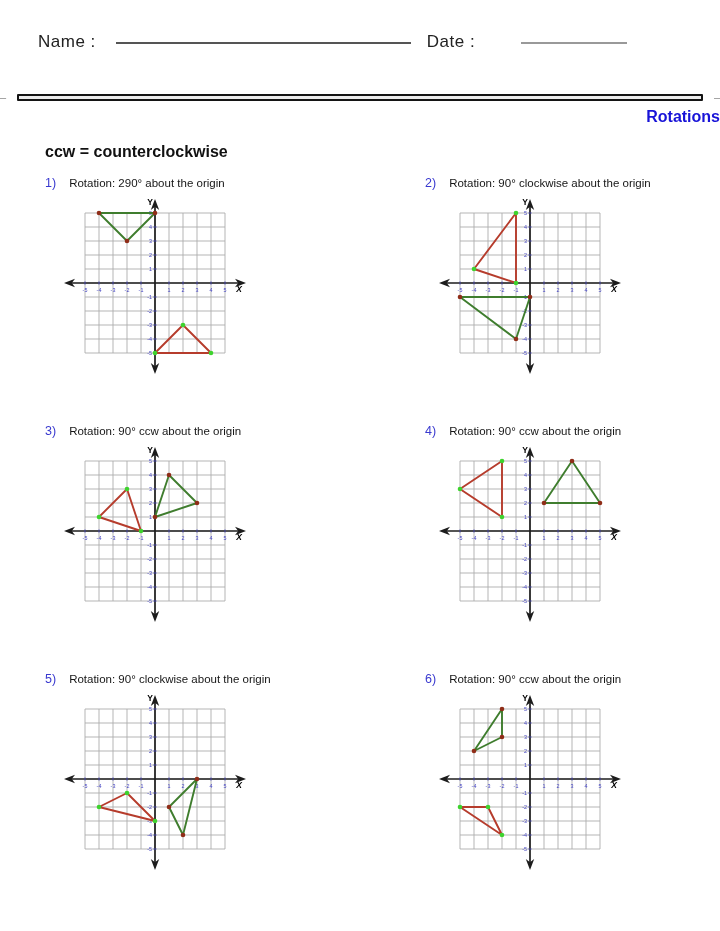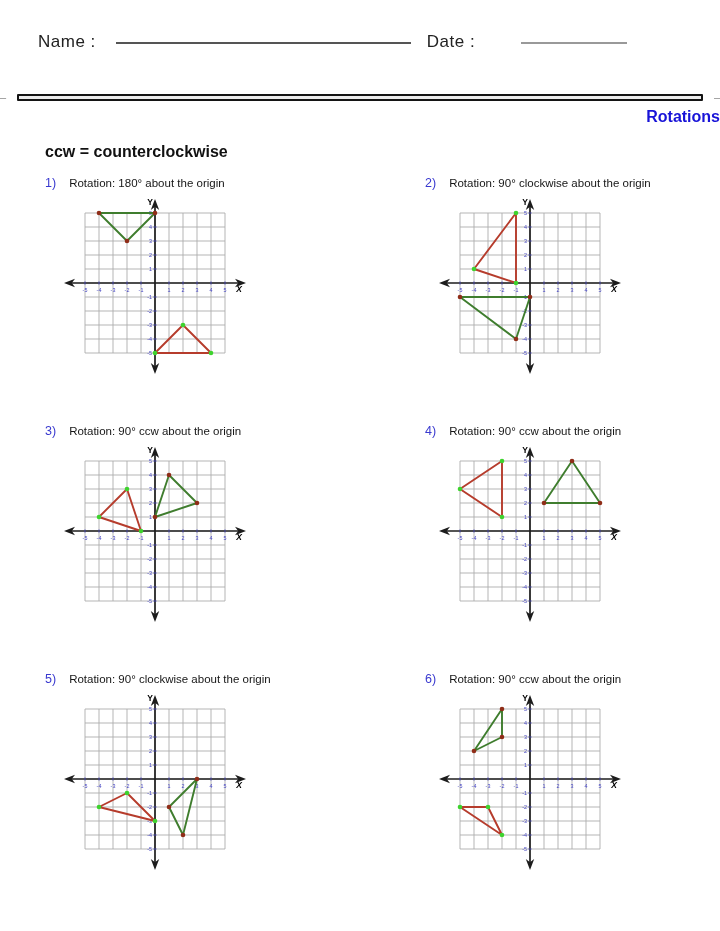--- a/index.html
+++ b/index.html
@@ -50,21 +50,21 @@
   <span class="divider-dash">–</span>
 </div>
 
 <div class="sheet-title">Rotations</div>
 <div class="sheet-note">ccw = counterclockwise</div>
 
 <div class="problems-grid">
   <section class="cell col-left">
     <div class="prob-head">
       <span class="pnum">1)</span>
-      <span class="ptitle">Rotation: 180° about the origin</span>
+      <span class="ptitle">Rotation: 290° about the origin</span>
     </div>
     <div class="graph">
         <svg width="184" height="178" viewBox="0 0 184 178">
           <g stroke="#adadad" stroke-width="0.9">
             <line x1="22" y1="16" x2="22" y2="156"></line>
             <line x1="22" y1="16" x2="162" y2="16"></line>
             <line x1="36" y1="16" x2="36" y2="156"></line>
             <line x1="22" y1="30" x2="162" y2="30"></line>
             <line x1="50" y1="16" x2="50" y2="156"></line>
             <line x1="22" y1="44" x2="162" y2="44"></line>

